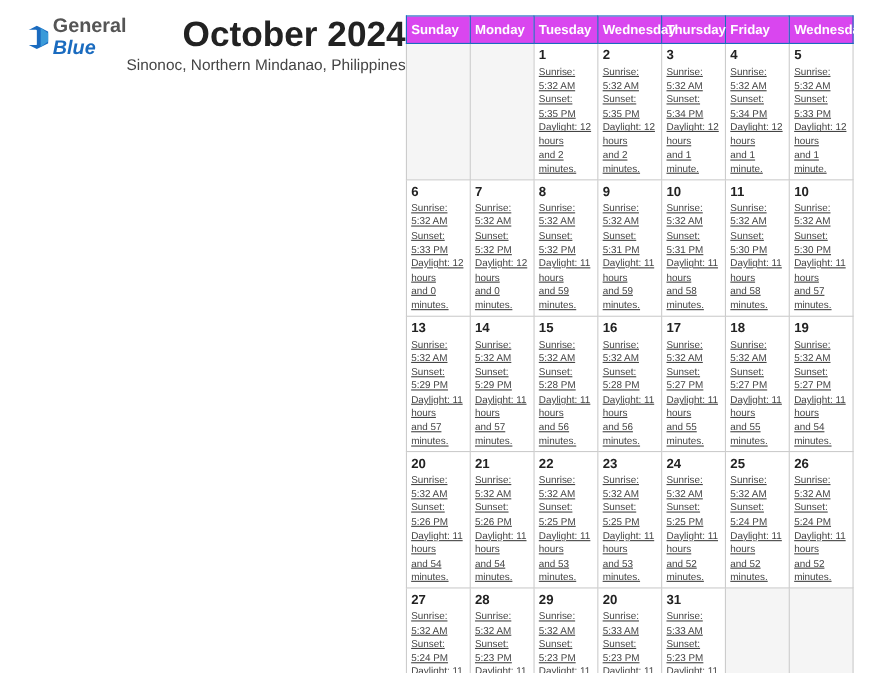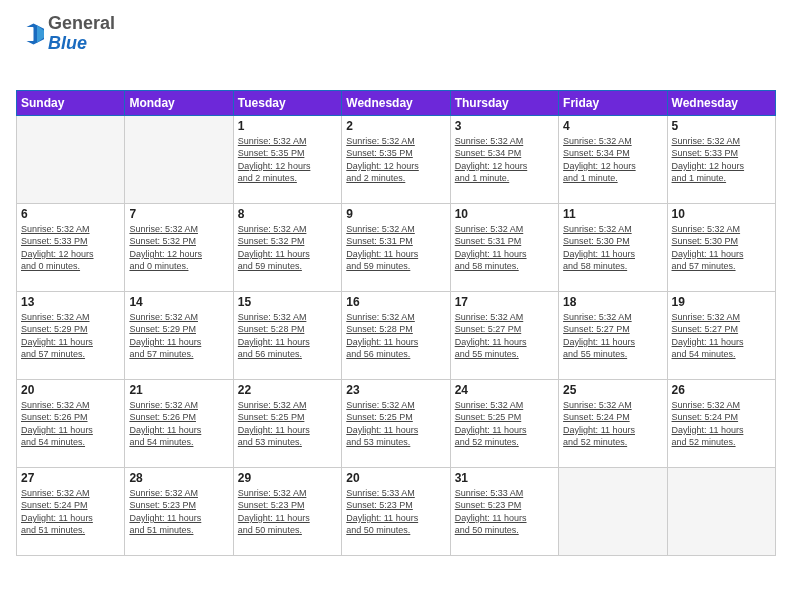--- a/index.html
+++ b/index.html
@@ -8,22 +8,21 @@
       height: 612px;
       font-family: Arial, sans-serif;
       background: #fff;
       overflow: hidden;
     }
     .page {
       width: 792px;
       height: 432px;
       padding: 14px 16px 10px 16px;
       display: flex;
-      flex-direction: column;
-      gap: 28px;
+      flex-direction: row;
     }
     .header {
       display: flex;
       align-items: flex-start;
       justify-content: space-between;
       margin-bottom: 8px;
     }
     .logo {
       display: flex;
       align-items: center;
@@ -55,21 +54,21 @@
       margin-top: 2px;
     }
     .calendar {
       flex: 1;
       border: 1px solid #ccc;
       border-collapse: collapse;
       width: 100%;
       table-layout: fixed;
     }
     .calendar th {
-      background: #6d28d9;
+      background: #d946ef;
       color: #fff;
       font-size: 12px;
       font-weight: bold;
       padding: 5px 4px;
       text-align: left;
       border: 1px solid #1a6bbf;
     }
     .calendar td {
       border: 1px solid #ccc;
       vertical-align: top;
@@ -104,20 +103,24 @@
     <div class="logo">
       <svg class="logo-icon" viewBox="0 0 32 32">
         <polygon points="20,4 32,10 32,22 20,28 8,22 8,10" fill="#1a6bbf"></polygon>
         <polygon points="24,6 32,12 32,20 24,26" fill="#3a9ad9"></polygon>
         <rect x="0" y="8" width="20" height="16" fill="#fff" rx="1"></rect>
       </svg>
       <div class="logo-text">
         <span class="logo-general">General</span><br>
         <span class="logo-blue">Blue</span>
       </div>
+    </div>
+    <div class="title-block">
+      <div class="month-title">October 2024</div>
+      <div class="subtitle">Sinonoc, Northern Mindanao, Philippines</div>
     </div>
   </div>
 
   <table class="calendar">
     <thead>
       <tr>
         <th>Sunday</th>
         <th>Monday</th>
         <th>Tuesday</th>
         <th>Wednesday</th>

